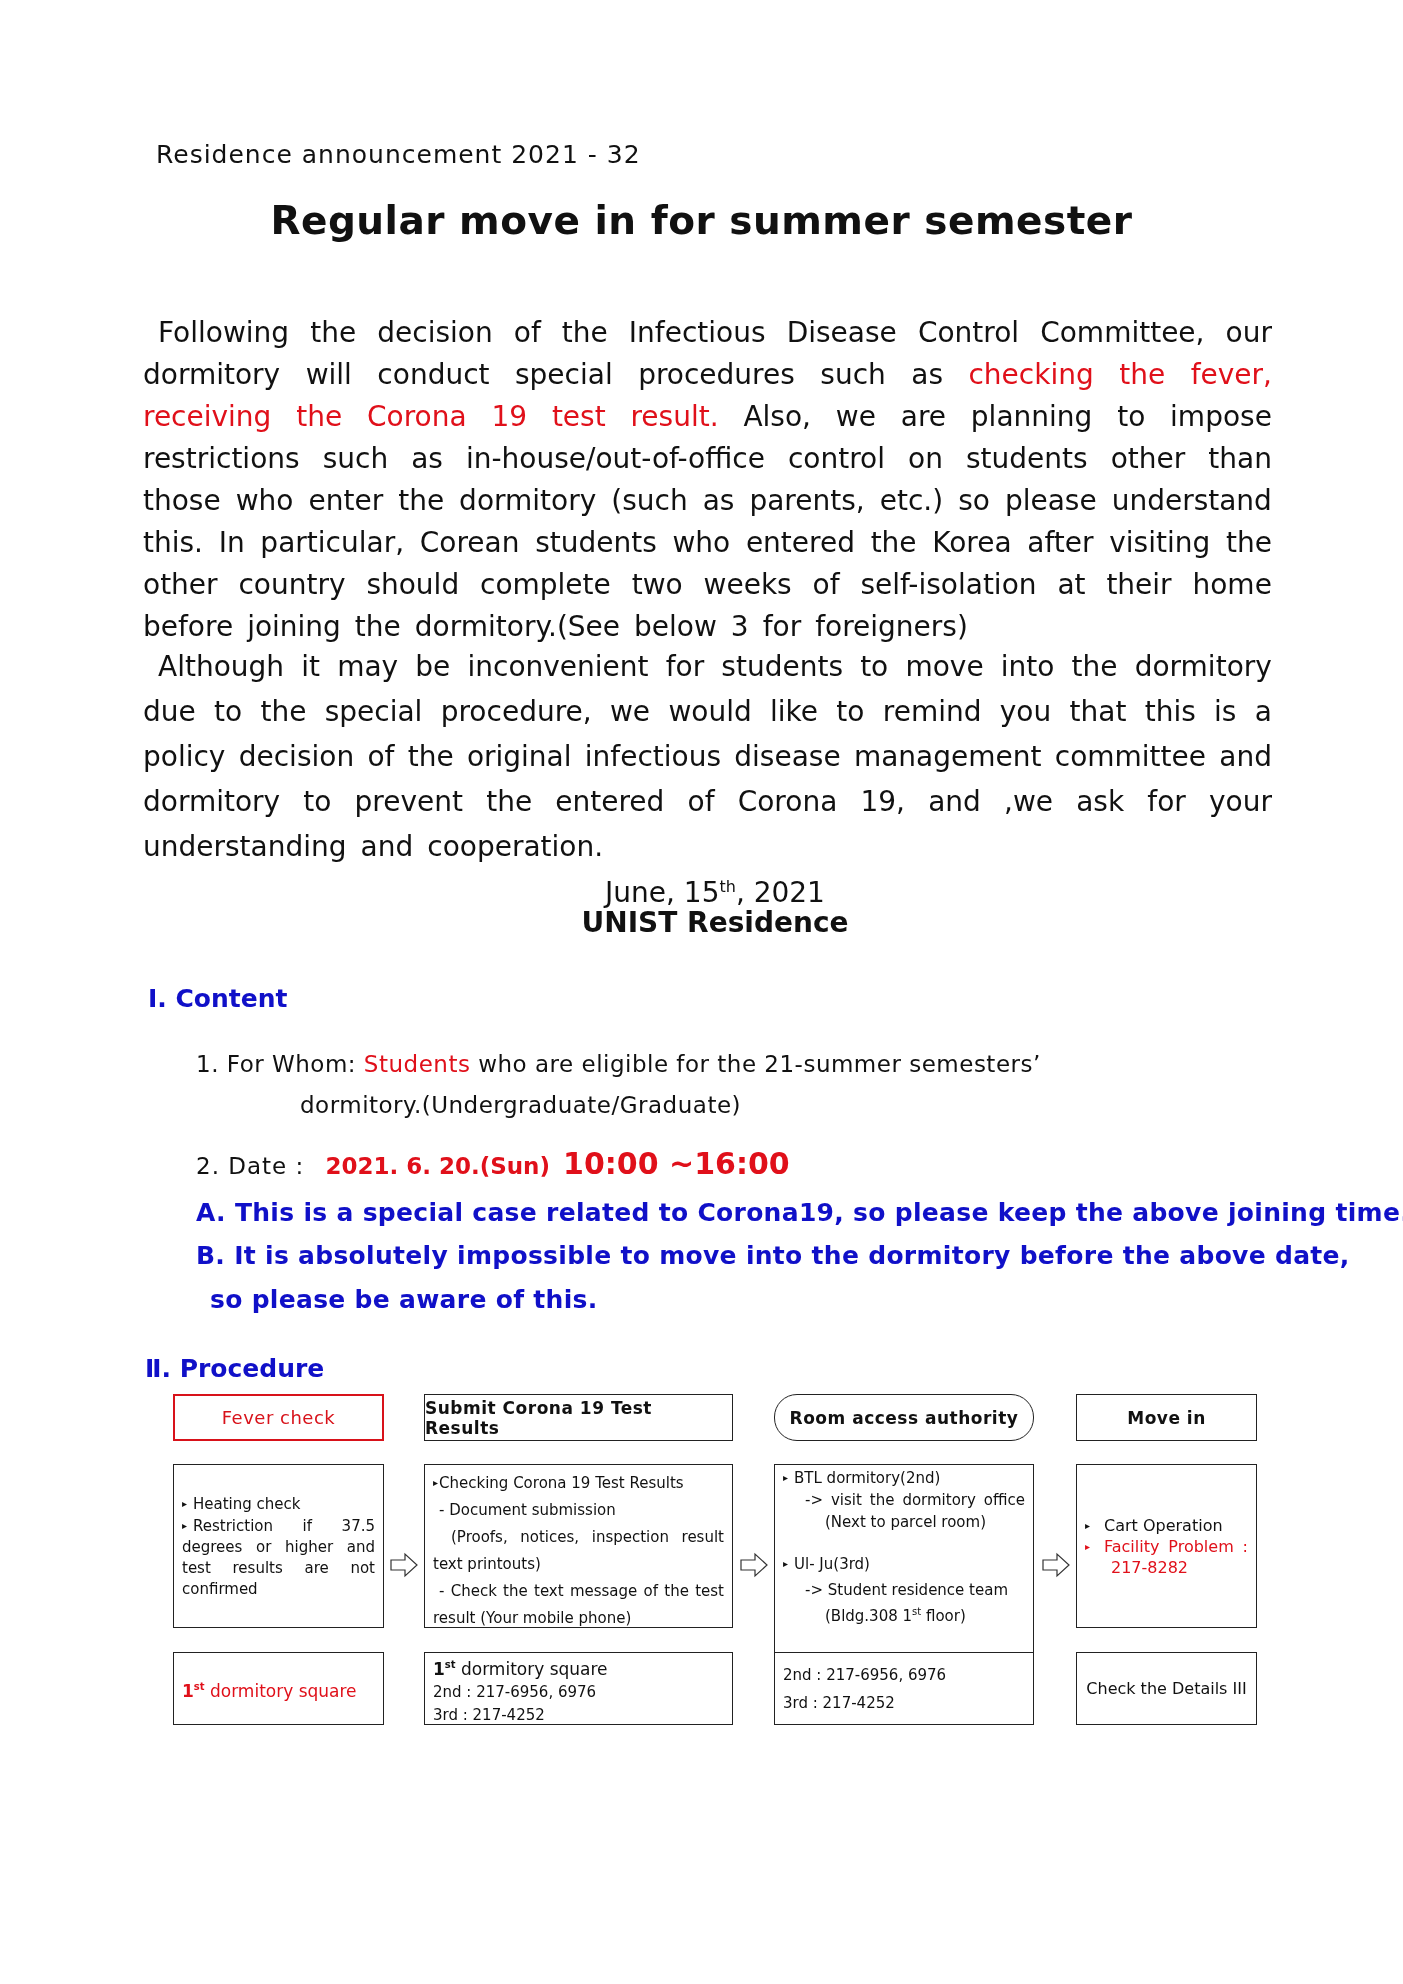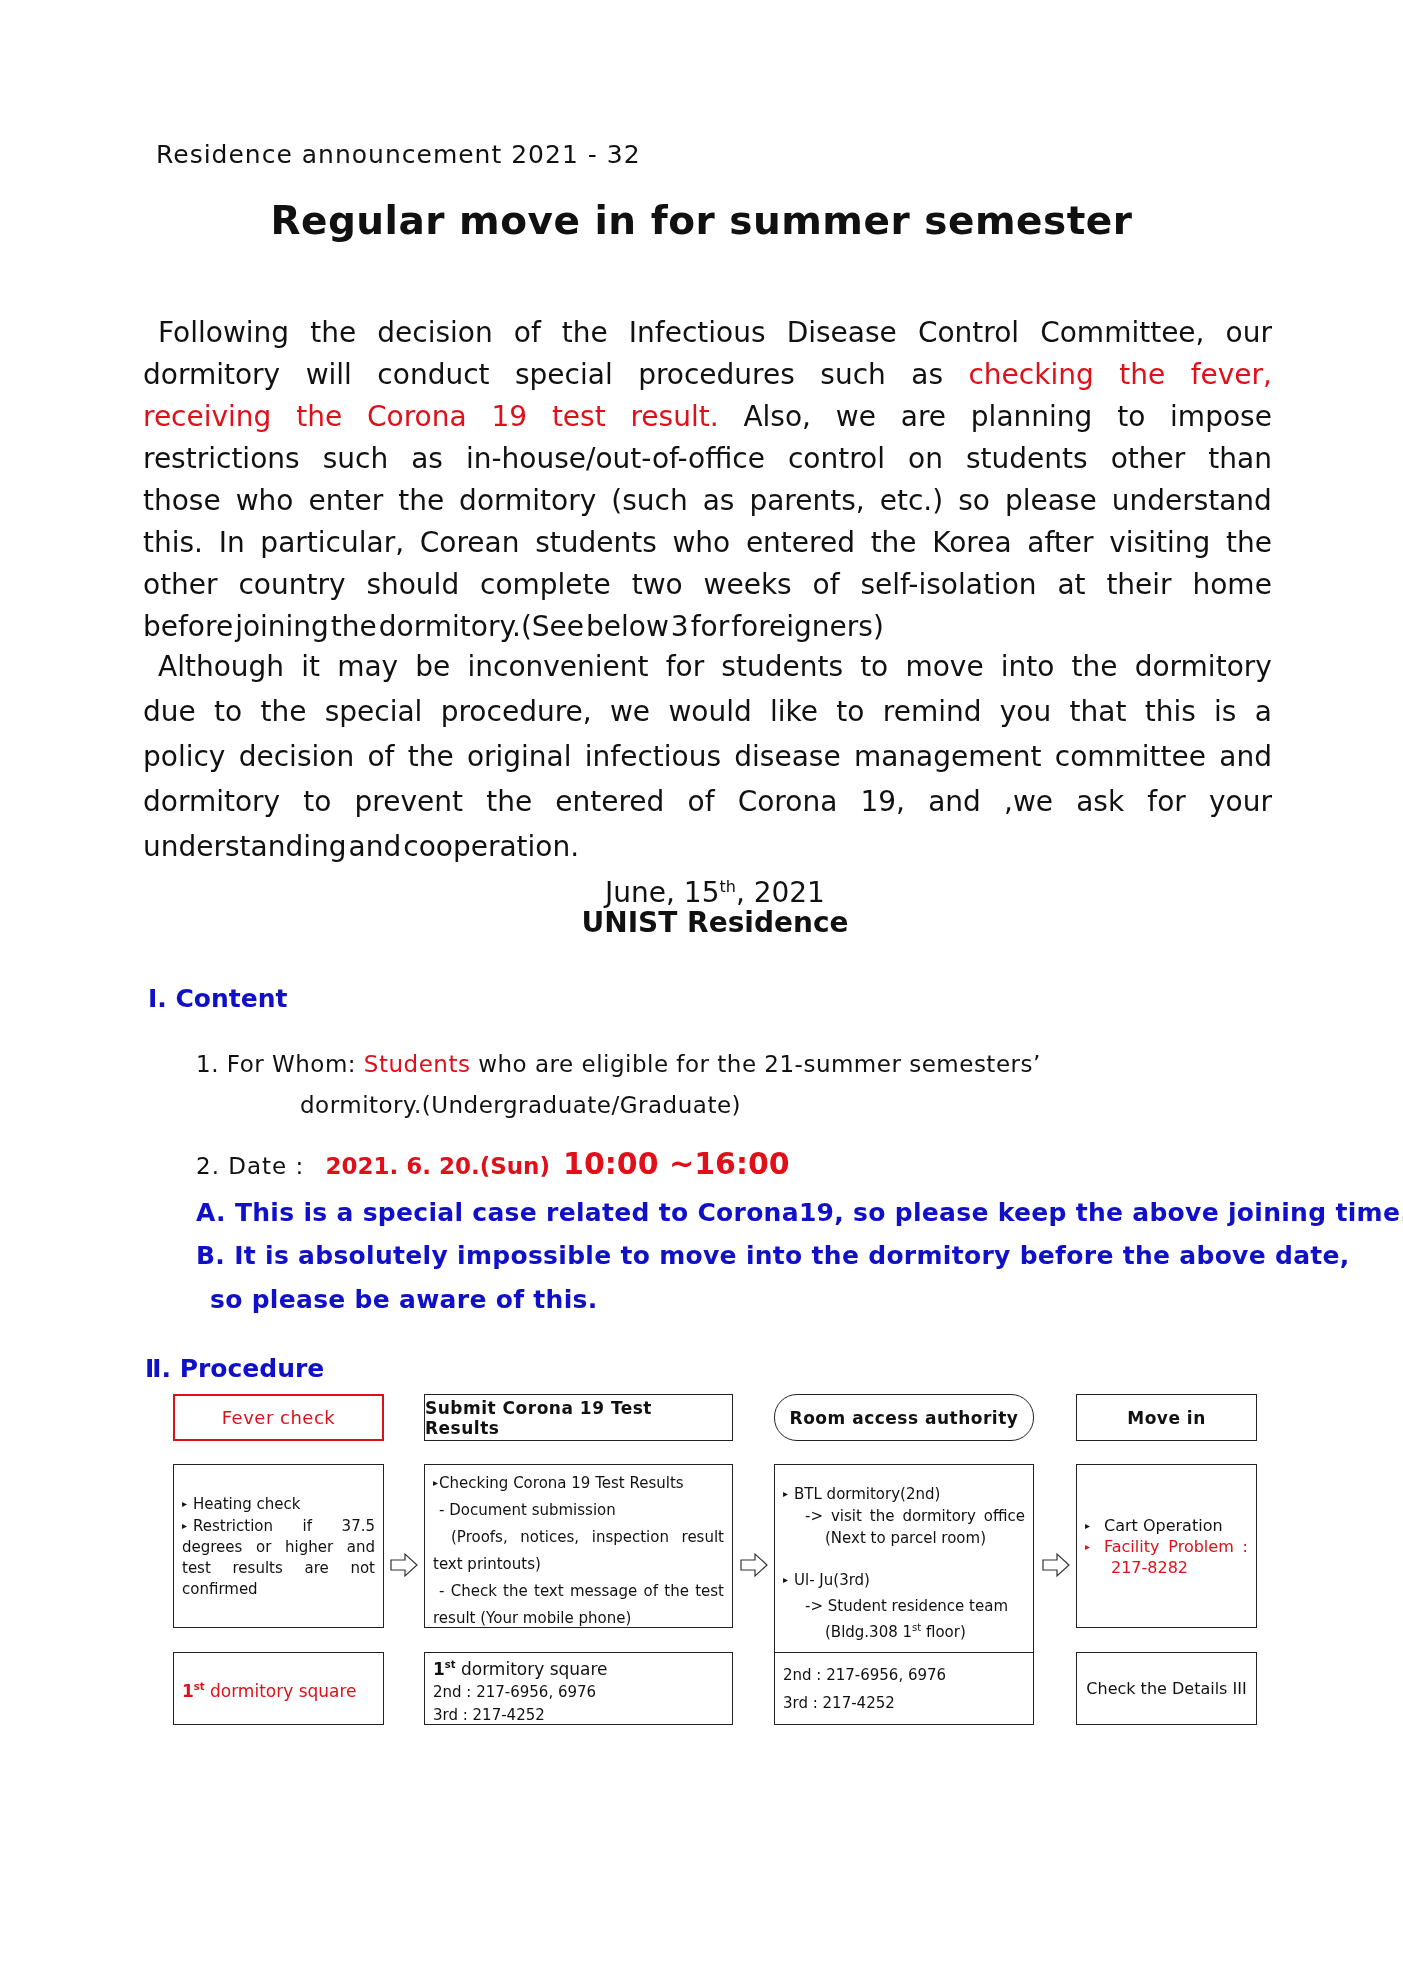--- a/index.html
+++ b/index.html
@@ -4,21 +4,21 @@
 <style>
   html, body { margin: 0; padding: 0; background: #ffffff; }
   body { width: 1403px; height: 1984px; position: relative; overflow: hidden;
          font-family: "DejaVu Sans", "Liberation Sans", sans-serif; color: #111; }
   .abs { position: absolute; }
   .red { color: #e0101a; }
   .blue { color: #1010c8; }
   .ann-no { left: 156px; top: 140px; font-size: 25px; letter-spacing: 1px; white-space: nowrap; }
   .title { left: 0; width: 1403px; top: 198px; text-align: center; font-size: 39px; font-weight: bold; letter-spacing: 0.5px; }
   .line { position: absolute; left: 143px; width: 1129px; font-size: 28px; display: flex; justify-content: space-between; white-space: nowrap; }
-  .line.last { justify-content: flex-start; gap: 2px; }
+  .line.last { justify-content: flex-start; gap: 14px; }
   .sig-date { left: 0; width: 1430px; top: 876px; text-align: center; font-size: 28px; }
   .sig-date sup { font-size: 16px; text-align: center; }
   .sig-org { left: 0; width: 1430px; top: 906px; text-align: center; font-size: 28px; font-weight: bold; }
   .sec { font-size: 25px; font-weight: bold; white-space: nowrap; }
   .item { font-size: 23px; white-space: nowrap; letter-spacing: 0.5px; }
   .note { font-size: 25px; font-weight: bold; white-space: nowrap; letter-spacing: 0.3px; }
   .box { position: absolute; border: 1.5px solid #222; box-sizing: border-box; background: #fff; }
   .box.hdr { display: flex; align-items: center; justify-content: center; font-weight: bold; font-size: 17px; letter-spacing: 0.5px; }
   .box.hdr.redbox { border: 2.5px solid #d8121a; color: #d8121a; font-weight: normal; font-size: 18px; }
   .box.body { font-size: 15px; line-height: 21px; padding: 6px 8px; }
@@ -241,21 +241,21 @@
   <div><span class="bul" style="margin-right:1px;">▸</span><span>Checking Corona 19 Test Results</span></div>
   <div style="padding-left:6px;">- Document submission</div>
   <div class="just" style="text-align-last:left; text-indent:18px;">(Proofs, notices, inspection result text printouts)</div>
   <div class="just" style="text-align-last:left; text-indent:6px;">- Check the text message of the test result (Your mobile phone)</div>
 </div>
 
 <svg class="arrow" style="left:740px; top:1552px;" viewBox="0 0 28 26">
     <path d="M1 8 H15 V2 L27 13 L15 24 V18 H1 Z" fill="#fff" stroke="#333" stroke-width="1.2"></path>
   </svg>
 
-<div class="box body" style="left:774px; top:1464px; width:260px; height:196px; padding-top:18px; line-height:22px;">
+<div class="box body" style="left:774px; top:1464px; width:260px; height:196px; padding-top:2px; line-height:22px;">
   <div><span class="bul">▸</span><span>BTL dormitory(2nd)</span></div>
   <div class="just" style="padding-left:22px;">-&gt; visit the dormitory office</div>
   <div style="padding-left:42px;">(Next to parcel room)</div>
   <div style="height:20px;"></div>
   <div><span class="bul">▸</span><span>Ul- Ju(3rd)</span></div>
   <div style="padding-left:22px; margin-top:4px;">-&gt; Student residence team</div>
   <div style="padding-left:42px;"><span>(Bldg.308 1</span><sup class="s">st</sup><span> floor)</span></div>
 </div>
 
 <svg class="arrow" style="left:1042px; top:1552px;" viewBox="0 0 28 26">

